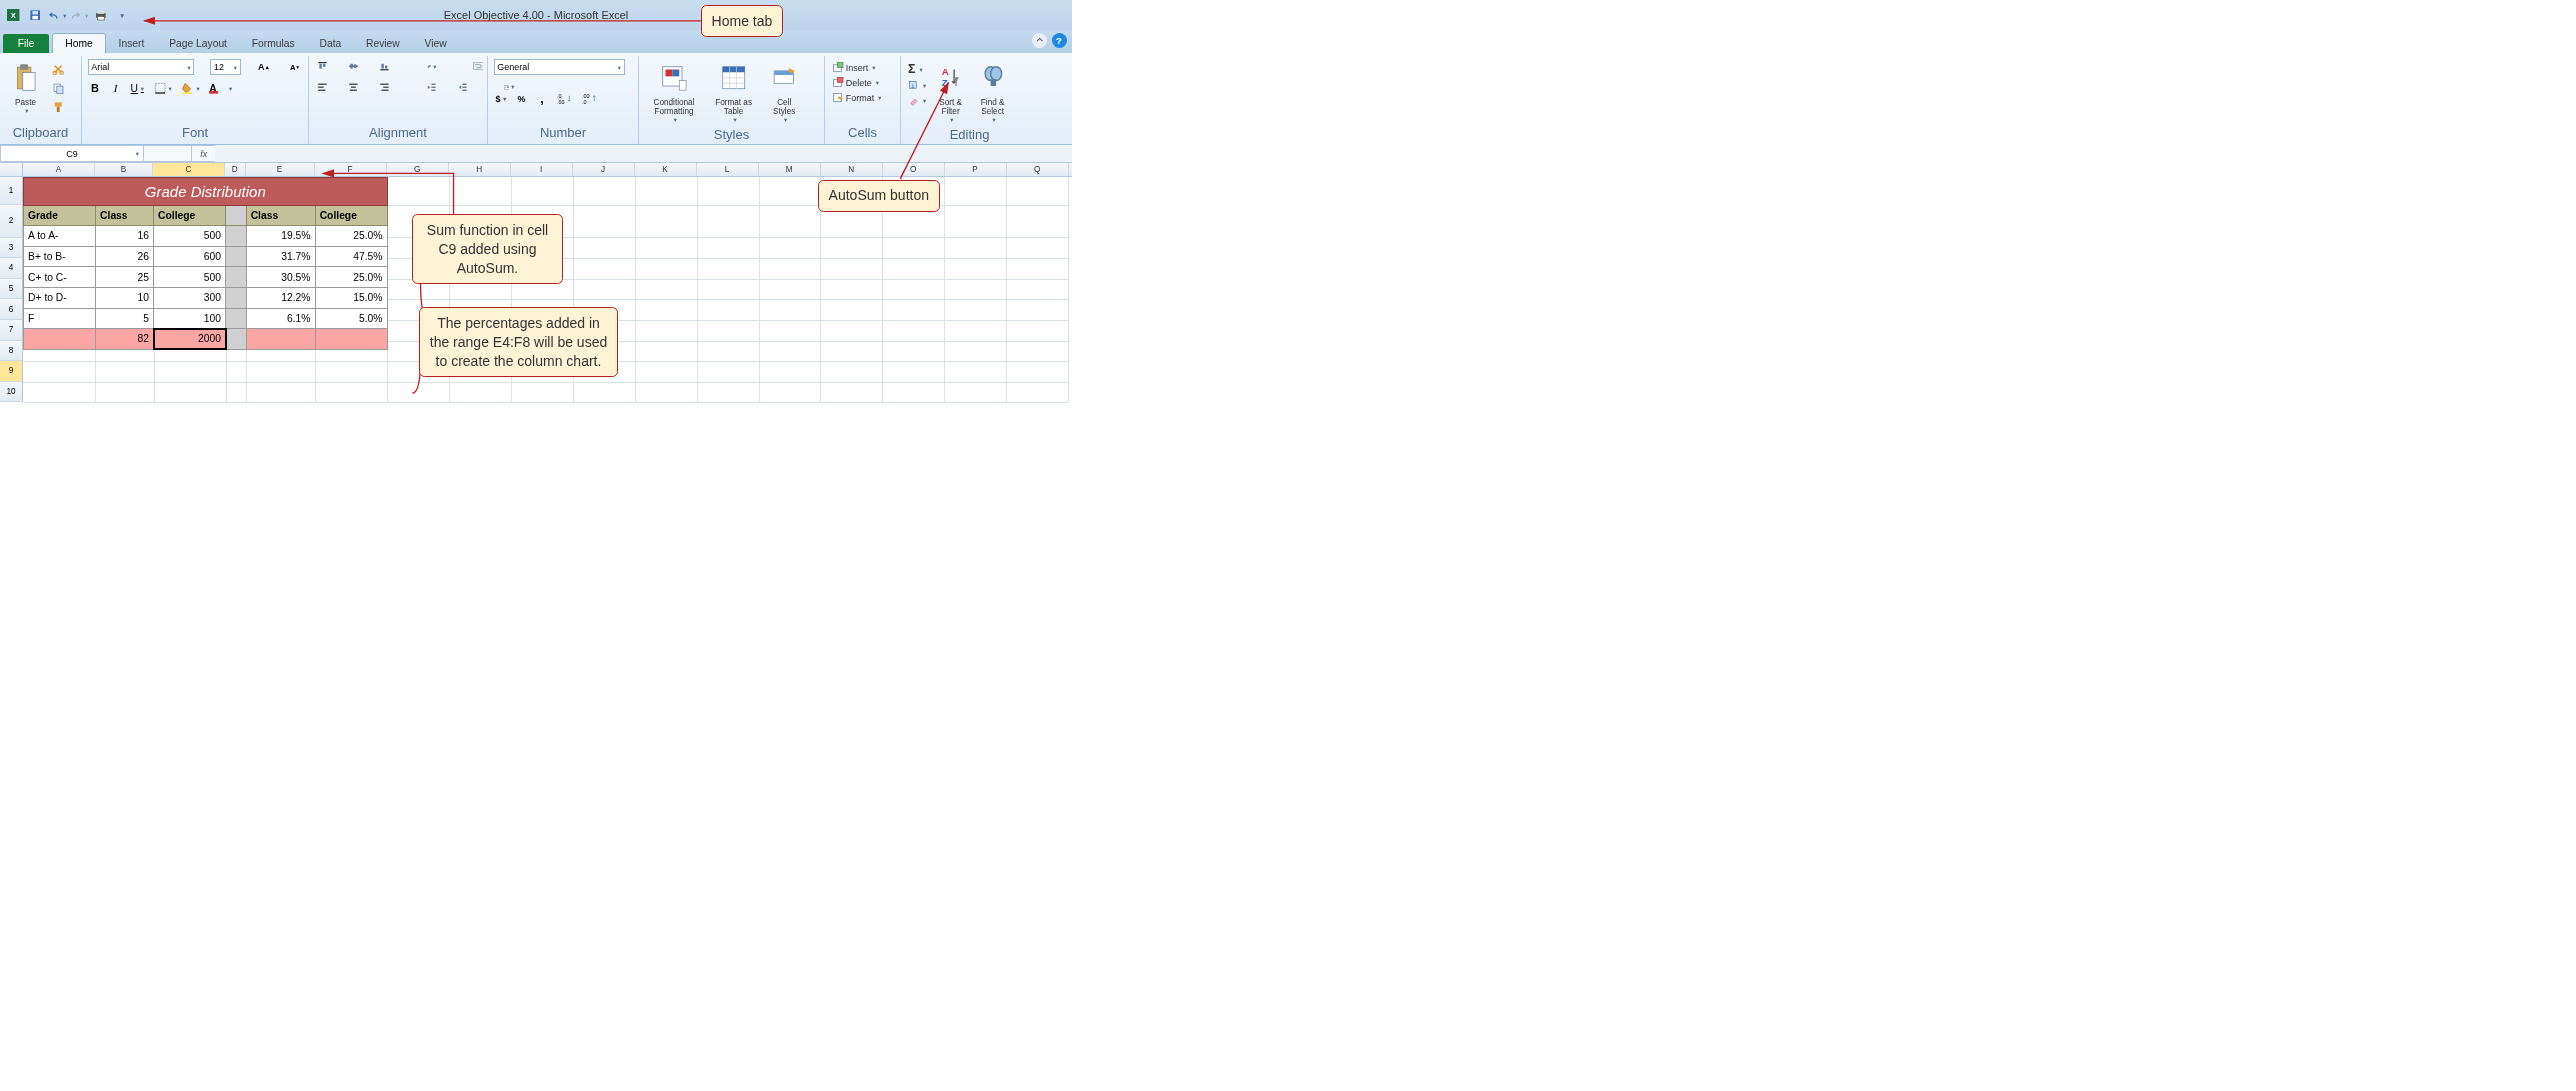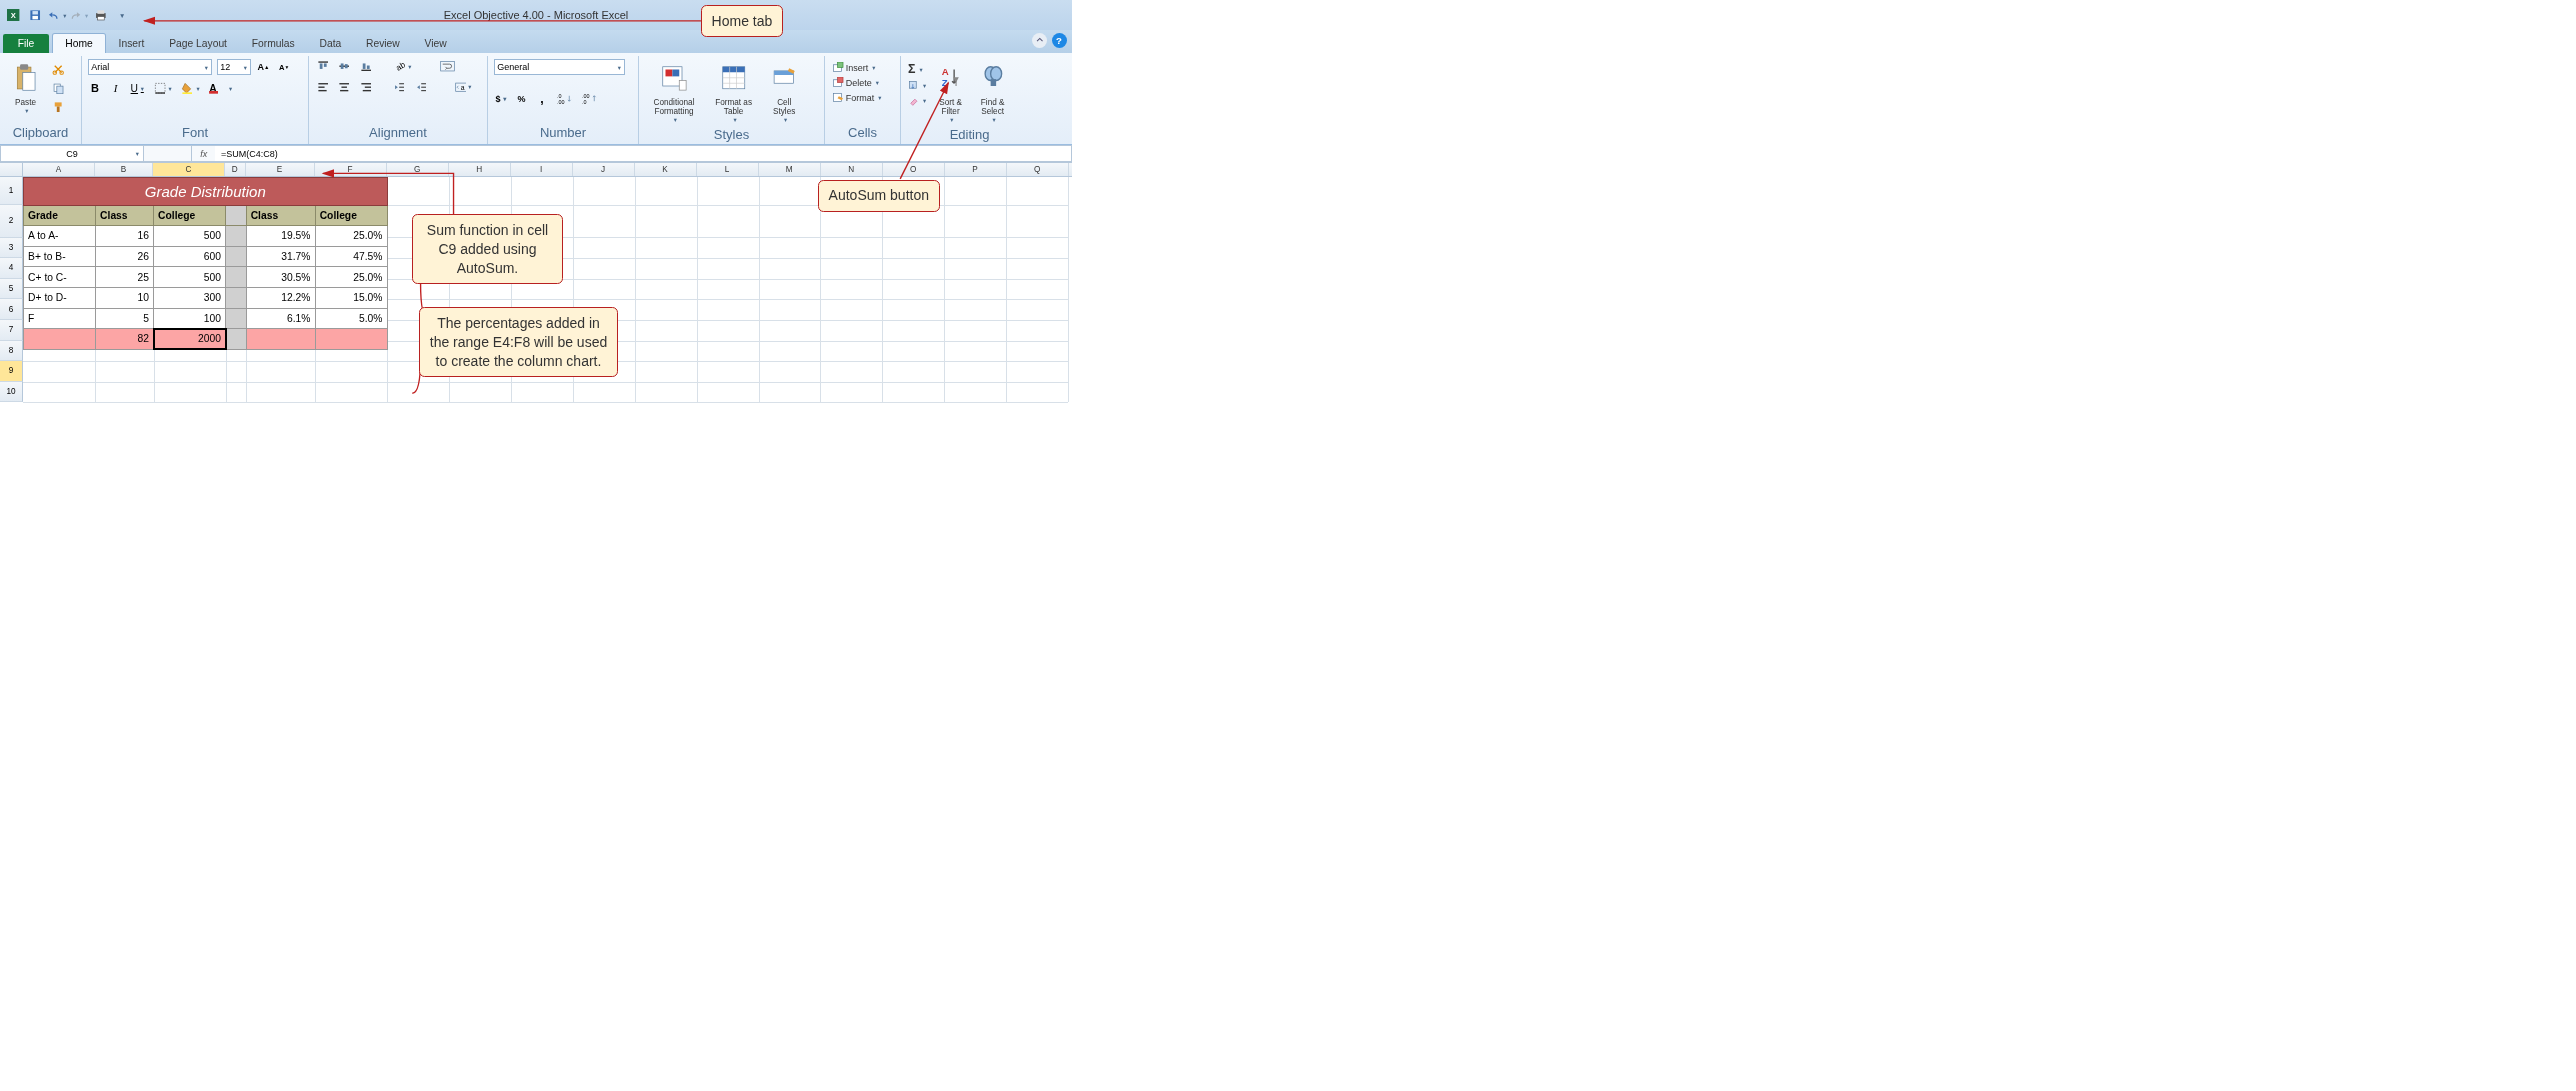--- a/index.html
+++ b/index.html
@@ -18,21 +18,21 @@
   .tab.active { background:#f3f8fd; border-top-left-radius:2.7px; border-top-right-radius:2.7px; border:0.7px solid #8fb2d6; border-bottom:none; color:#000; }
   .help-icons { position:absolute; right:5.5px; top:2.7px; display:flex; gap:4.1px; }
   .round { width:15px; height:15px; border-radius:50%; display:flex; align-items:center; justify-content:center; font-size:9.6px; }
 
   
   .ribbon { background:linear-gradient(#f3f8fd,#e4eef9); border-bottom:0.7px solid #9bbde0; display:flex; padding:2.7px 0 0 0; height:92px; }
   .group { border-right:0.7px solid #b8cee4; padding:2.7px 5.5px 1.4px 5.5px; display:flex; flex-direction:column; justify-content:space-between; position:relative; }
   .group-body { display:flex; gap:4.1px; align-items:flex-start; }
   .group-label { text-align:center; font-size:13px; color:#4a6b8c; padding:1.4px 0 2.7px 0; position:relative; }
   .vstack { display:flex; flex-direction:column; gap:1.4px; }
-  .hstack { display:flex; gap:5px; align-items:center; }
+  .hstack { display:flex; gap:16px; align-items:center; }
   .rbtn { min-width:15px; height:15px; padding:0 2.1px; display:flex; align-items:center; justify-content:center; cursor:pointer; border-radius:1.4px; font-size:9px; }
   .big-btn { width:40px; display:flex; flex-direction:column; align-items:center; gap:1.4px; cursor:pointer; font-size:8.2px; color:#333; text-align:center; line-height:1.1; padding:1.4px; }
   .big-btn .glyph { height:36px; display:flex; align-items:center; justify-content:center; }
   .combo { height:16.5px; border:0.7px solid #99b7d5; background:#fff; display:flex; align-items:center; padding:0 2.7px; font-size:9px; cursor:pointer; }
   .dd-arrow { font-size:6.2px; color:#4a6b8c; margin-left:2.7px; }
   .cells-row { display:flex; align-items:center; gap:1.4px; cursor:pointer; font-size:9px; color:#333; padding:0.7px 1.4px; }
 
   
   .formula-bar { height:18px; background:#eef3f8; border-bottom:0.7px solid #b5c7da; display:flex; align-items:stretch; }
   .name-box { width:144px; border:0.7px solid #b5c7da; background:#fff; display:flex; align-items:center; justify-content:center; position:relative; font-size:9px; }
@@ -465,21 +465,20 @@
   </div>
 </div>
 
 <div class="formula-bar">
   <div class="name-box">
       <span>C9</span>
       <span class="dd-arrow">▾</span>
     </div>
   <div style="width:48px;border:0.7px solid #b5c7da;border-left:none;background:#f6f9fc"></div>
   <div class="fx-btn">fx</div>
-  <div class="formula-input">=SUM(C4:C8)</div>
 </div>
 
 <div class="sheet-area">
   <div class="col-headers">
     <div class="rowhead-spacer"></div>
     <div id="col-headers-container" style="display:flex">
         <div class="col-h" style="width: 72px;">A</div>
         <div class="col-h" style="width: 58px;">B</div>
         <div class="col-h sel" style="width: 72px;">C</div>
         <div class="col-h" style="width: 20.6px;">D</div>

